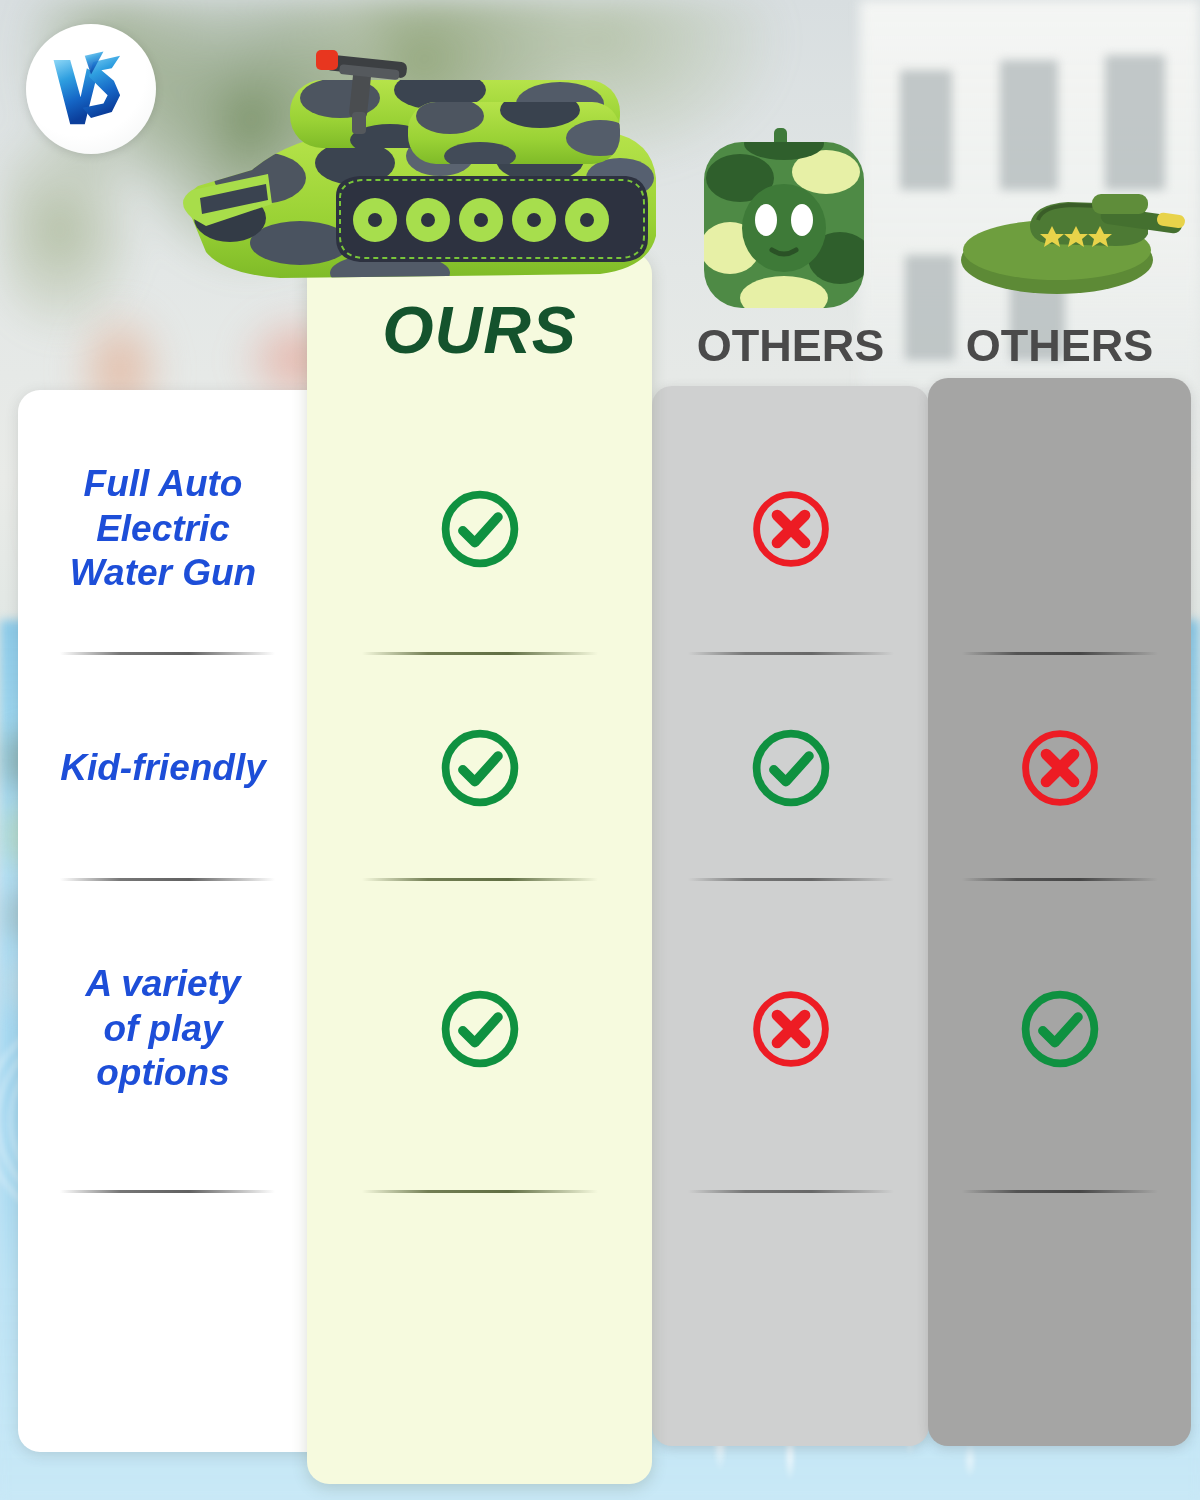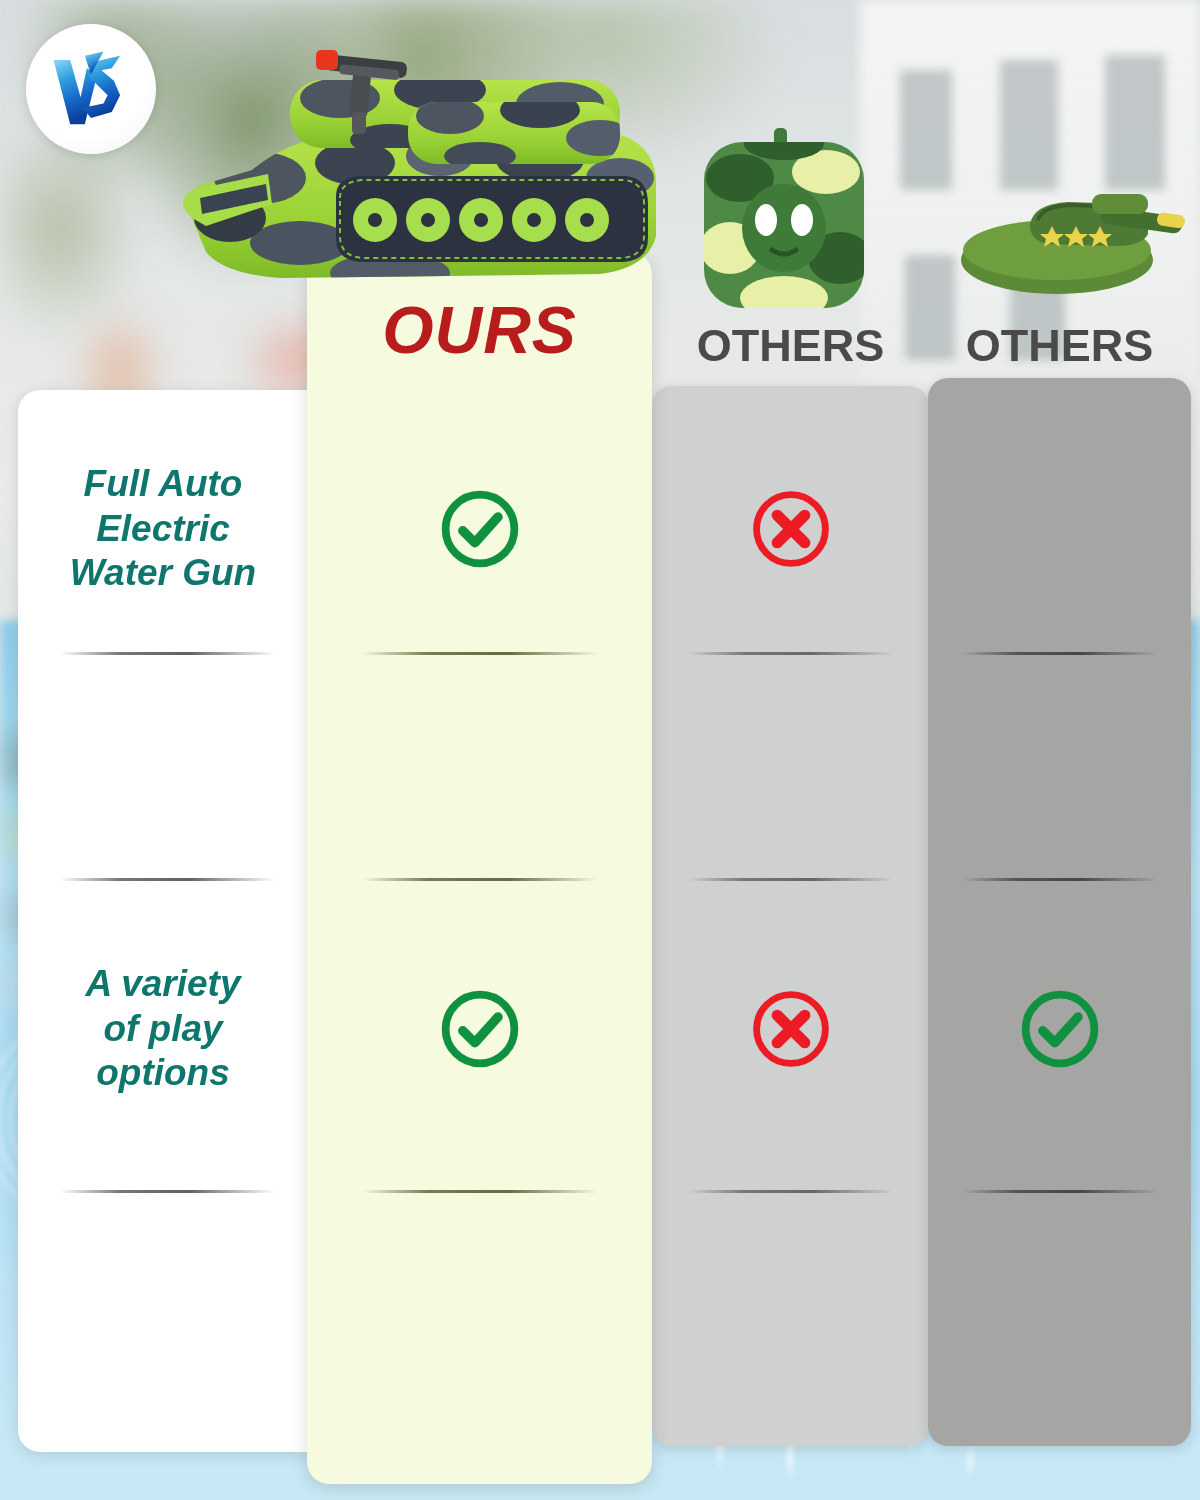--- a/index.html
+++ b/index.html
@@ -122,21 +122,21 @@
     background:#a5a5a4;
     border-radius:20px;
     box-shadow:0 3px 12px rgba(60,60,60,.18);
   }
 
   
   .col-head { position:absolute; z-index:25; text-align:center; }
   #head-ours {
     left:307px; top:292px; width:345px;
     font-size:66px; font-weight:bold; font-style:italic;
-    color:#b91c1c; letter-spacing:1px;
+    color:#14532d; letter-spacing:1px;
   }
   #head-other1 {
     left:652px; top:320px; width:277px;
     font-size:45px; font-weight:bold; color:#4a4a4a;
   }
   #head-other2 {
     left:928px; top:320px; width:263px;
     font-size:45px; font-weight:bold; color:#4a4a4a;
   }
 
@@ -153,21 +153,21 @@
     position:absolute; top:0; height:100%;
     display:flex; align-items:center; justify-content:center;
   }
   .cell-feature { left:18px;  width:290px; }
   .cell-ours    { left:307px; width:345px; }
   .cell-o1      { left:652px; width:277px; }
   .cell-o2      { left:928px; width:263px; }
 
   .feature-text {
     font-size:37px; font-weight:bold; font-style:italic;
-    color:#0f766e; text-align:center; line-height:1.2;
+    color:#1d4ed8; text-align:center; line-height:1.2;
     padding:0 14px;
   }
   .note-text {
     font-size:37px; color:#4f4f4f; text-align:center; line-height:1.2;
     padding:0 12px;
   }
 
   
   .mark { width:86px; height:86px; display:block; }
 
@@ -373,20 +373,43 @@
       </svg>
     </div>
     <div class="cell cell-o1">
       <svg class="mark" viewBox="0 0 100 100">
         <circle cx="50" cy="50" r="40" fill="none" stroke="#ed1c24" stroke-width="8"></circle>
         <path d="M34 34 L66 66 M66 34 L34 66" stroke="#ed1c24" stroke-width="13" stroke-linecap="round"></path>
       </svg>
     </div>
   </div>
 
+  <div class="row row-r2">
+    <div class="cell cell-feature">
+      <div class="feature-text" style="white-space:pre-line">Kid-friendly</div>
+    </div>
+    <div class="cell cell-ours">
+      <svg class="mark" viewBox="0 0 100 100">
+        <circle cx="50" cy="50" r="40" fill="none" stroke="#0f9140" stroke-width="9"></circle>
+        <path d="M30 52 L44 66 L71 36" fill="none" stroke="#0f9140" stroke-width="11" stroke-linecap="round" stroke-linejoin="round"></path>
+      </svg>
+    </div>
+    <div class="cell cell-o1">
+      <svg class="mark" viewBox="0 0 100 100">
+        <circle cx="50" cy="50" r="40" fill="none" stroke="#0f9140" stroke-width="9"></circle>
+        <path d="M30 52 L44 66 L71 36" fill="none" stroke="#0f9140" stroke-width="11" stroke-linecap="round" stroke-linejoin="round"></path>
+      </svg>
+    </div>
+    <div class="cell cell-o2">
+      <svg class="mark" viewBox="0 0 100 100">
+        <circle cx="50" cy="50" r="40" fill="none" stroke="#ed1c24" stroke-width="8"></circle>
+        <path d="M34 34 L66 66 M66 34 L34 66" stroke="#ed1c24" stroke-width="13" stroke-linecap="round"></path>
+      </svg>
+    </div>
+  </div>
 
   <div class="row row-r3">
     <div class="cell cell-feature">
       <div class="feature-text" style="white-space:pre-line">A variety
 of play
 options</div>
     </div>
     <div class="cell cell-ours">
       <svg class="mark" viewBox="0 0 100 100">
         <circle cx="50" cy="50" r="40" fill="none" stroke="#0f9140" stroke-width="9"></circle>

